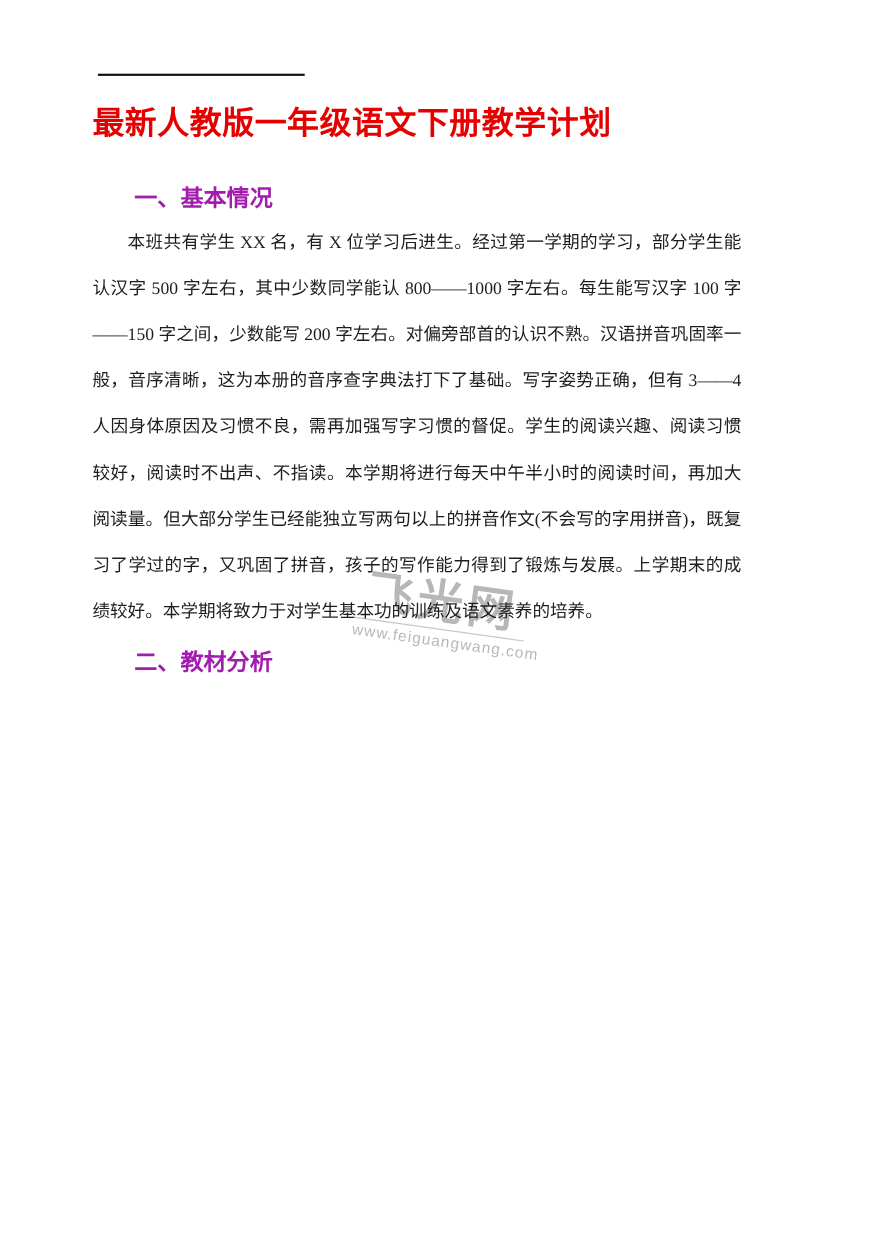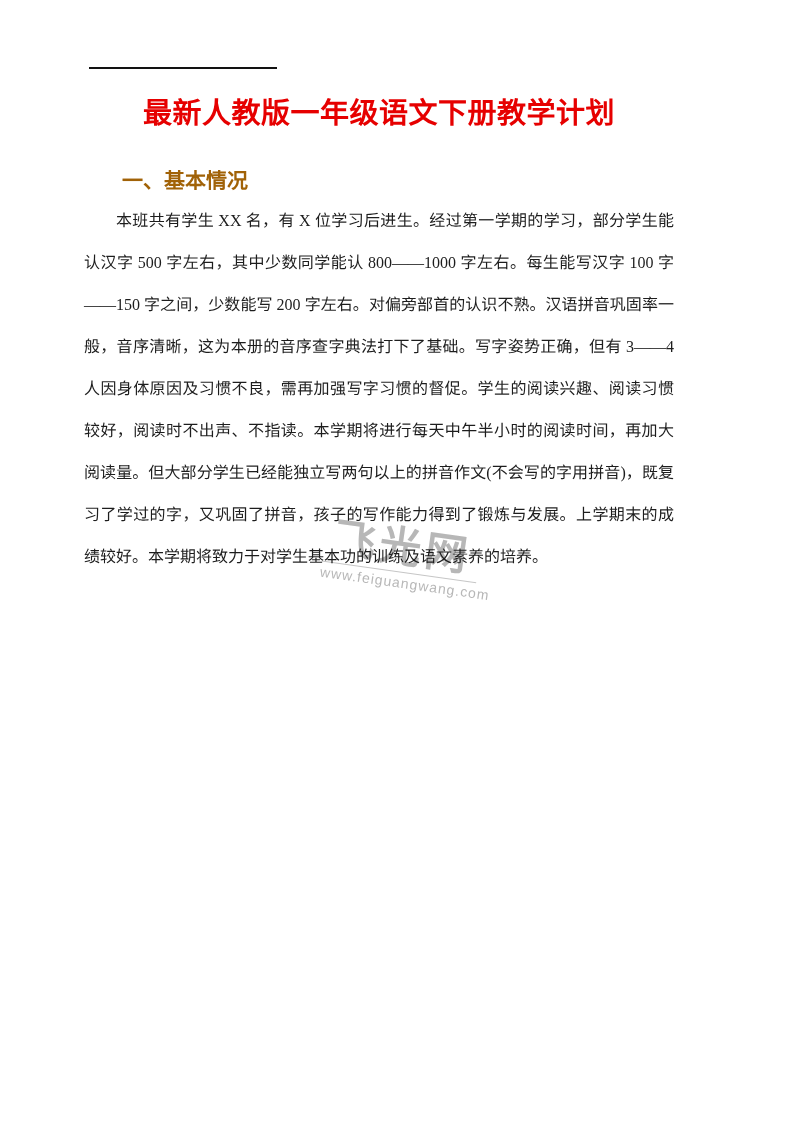--- a/index.html
+++ b/index.html
@@ -63,33 +63,33 @@
     z-index: 2;
     color: #1d1d1d;
     font-family: "Liberation Serif", "DejaVu Serif", serif;
   }
   .doc-title {
     margin: 94px 0 0 0;
     font-family: "Liberation Sans", "DejaVu Sans", sans-serif;
     font-weight: bold;
     font-size: 29px;
     line-height: 38px;
-    text-align: center;
+    text-align: left;
     color: #e60000;
     letter-spacing: 0.5px;
   }
   .section { margin: 0; }
   .sec-heading {
     margin: 34px 0 0 0;
     padding-left: 38px;
     font-family: "Liberation Sans", "DejaVu Sans", sans-serif;
     font-weight: bold;
     font-size: 21px;
     line-height: 30px;
-    color: #a16207;
+    color: #a21caf;
   }
   .section + .section .sec-heading {
     margin-top: 10px;
   }
   .para {
     margin: 4px 0 0 0;
     font-size: 16px;
     line-height: 42px;
     text-align: justify;
     text-indent: 2em;
@@ -113,16 +113,17 @@
   <div class="content">
 
     <h1 class="doc-title">最新人教版一年级语文下册教学计划</h1>
 
     <section class="section">
       <h2 class="sec-heading">一、基本情况</h2>
       <p class="para">本班共有学生 XX 名，有 X 位学习后进生。经过第一学期的学习，部分学生能认汉字 500 字左右，其中少数同学能认 800——1000 字左右。每生能写汉字 100 字——150 字之间，少数能写 200 字左右。对偏旁部首的认识不熟。汉语拼音巩固率一般，音序清晰，这为本册的音序查字典法打下了基础。写字姿势正确，但有 3——4 人因身体原因及习惯不良，需再加强写字习惯的督促。学生的阅读兴趣、阅读习惯较好，阅读时不出声、不指读。本学期将进行每天中午半小时的阅读时间，再加大阅读量。但大部分学生已经能独立写两句以上的拼音作文(不会写的字用拼音)，既复习了学过的字，又巩固了拼音，孩子的写作能力得到了锻炼与发展。上学期末的成绩较好。本学期将致力于对学生基本功的训练及语文素养的培养。</p>
     </section>
 
     <section class="section">
+      <h2 class="sec-heading">二、教材分析</h2>
     </section>
 
   </div>
 </div>
 
 </body></html>

